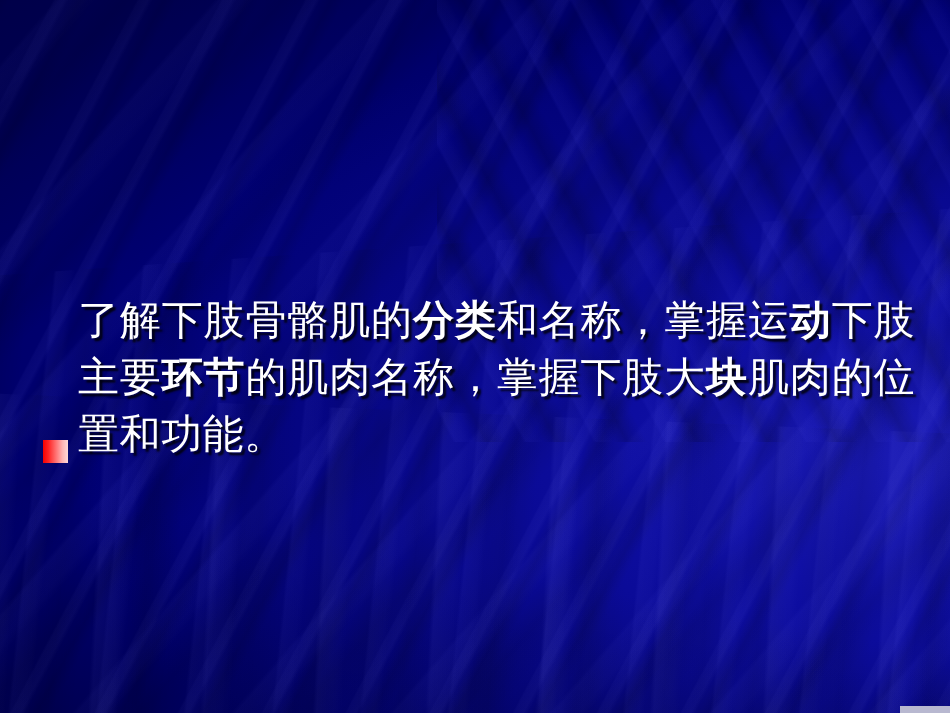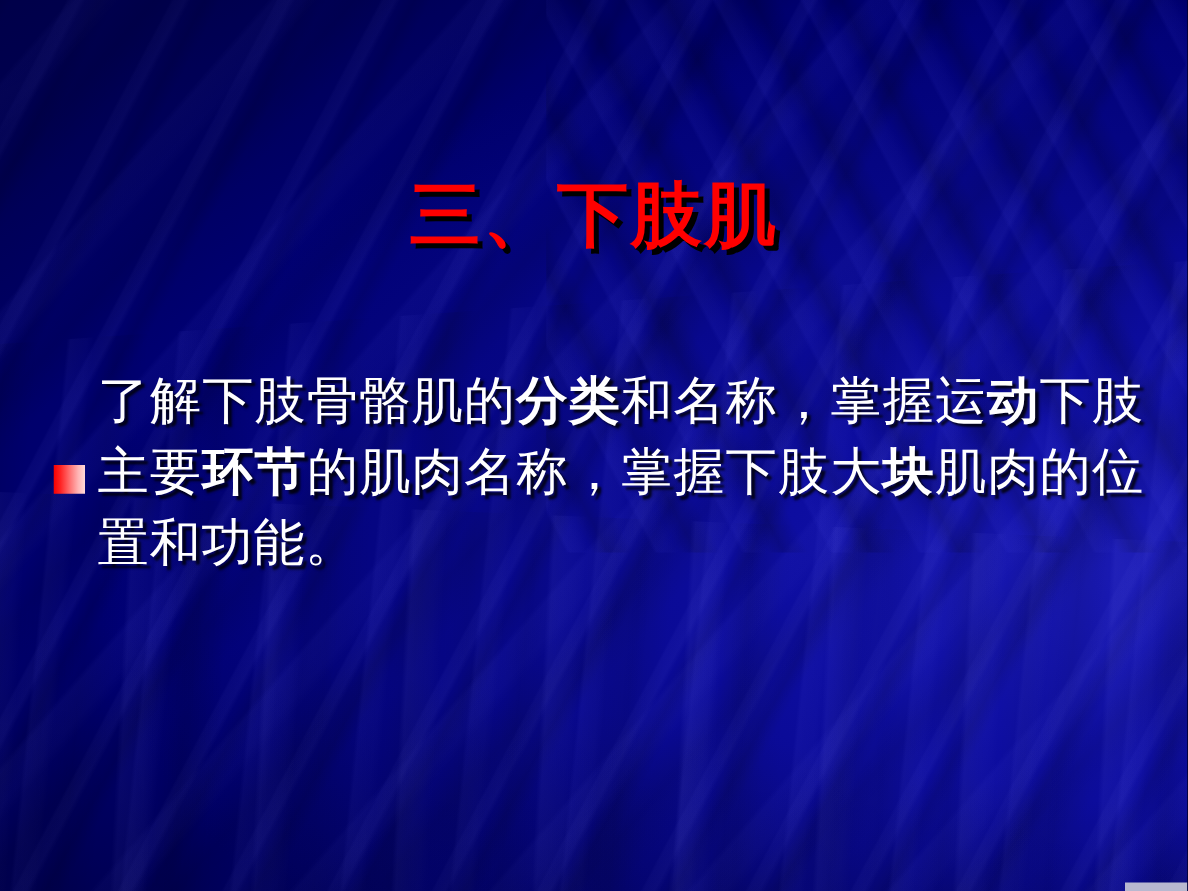--- a/index.html
+++ b/index.html
@@ -135,21 +135,21 @@
   }
 
   .body-block {
     position: absolute;
     left: 43px;
     top: 292px;
     width: 872px;
   }
   .bullet-row {
     display: flex;
-    align-items: center;
+    align-items: flex-end;
   }
   .bullet-marker {
     flex: 0 0 auto;
     width: 25px;
     height: 23px;
     margin-top: 12px;
     margin-right: 10px;
     background: linear-gradient(90deg, #f60000 0%, #ff2424 22%, #ff7272 52%, #ffb4b4 78%, #ffd9d9 100%);
   }
   .bullet-text {
@@ -184,21 +184,20 @@
   <div class="bg-base"></div>
   <div class="bg-streaks"></div>
   <div class="bg-streaks2"></div>
   <div class="bg-topright"></div>
   <div class="bg-fan"></div>
   <div class="bg-fan2"></div>
   <div class="bg-darkcorner"></div>
 
   <div class="content">
 
-    <div class="slide-title">三、下肢肌</div>
 
     <div class="body-block">
       <div class="bullet-row">
         <span class="bullet-marker"></span>
         <div class="bullet-text" id="bullet-text"><span>了解下肢骨骼肌的</span><span class="em">分类</span><span>和名称，掌握运</span><span class="em">动</span><span>下肢主要</span><span class="em">环节</span><span>的肌肉名称，掌握下肢大</span><span class="em">块</span><span>肌肉的位置和功能。</span></div>
       </div>
     </div>
 
   </div>
 

